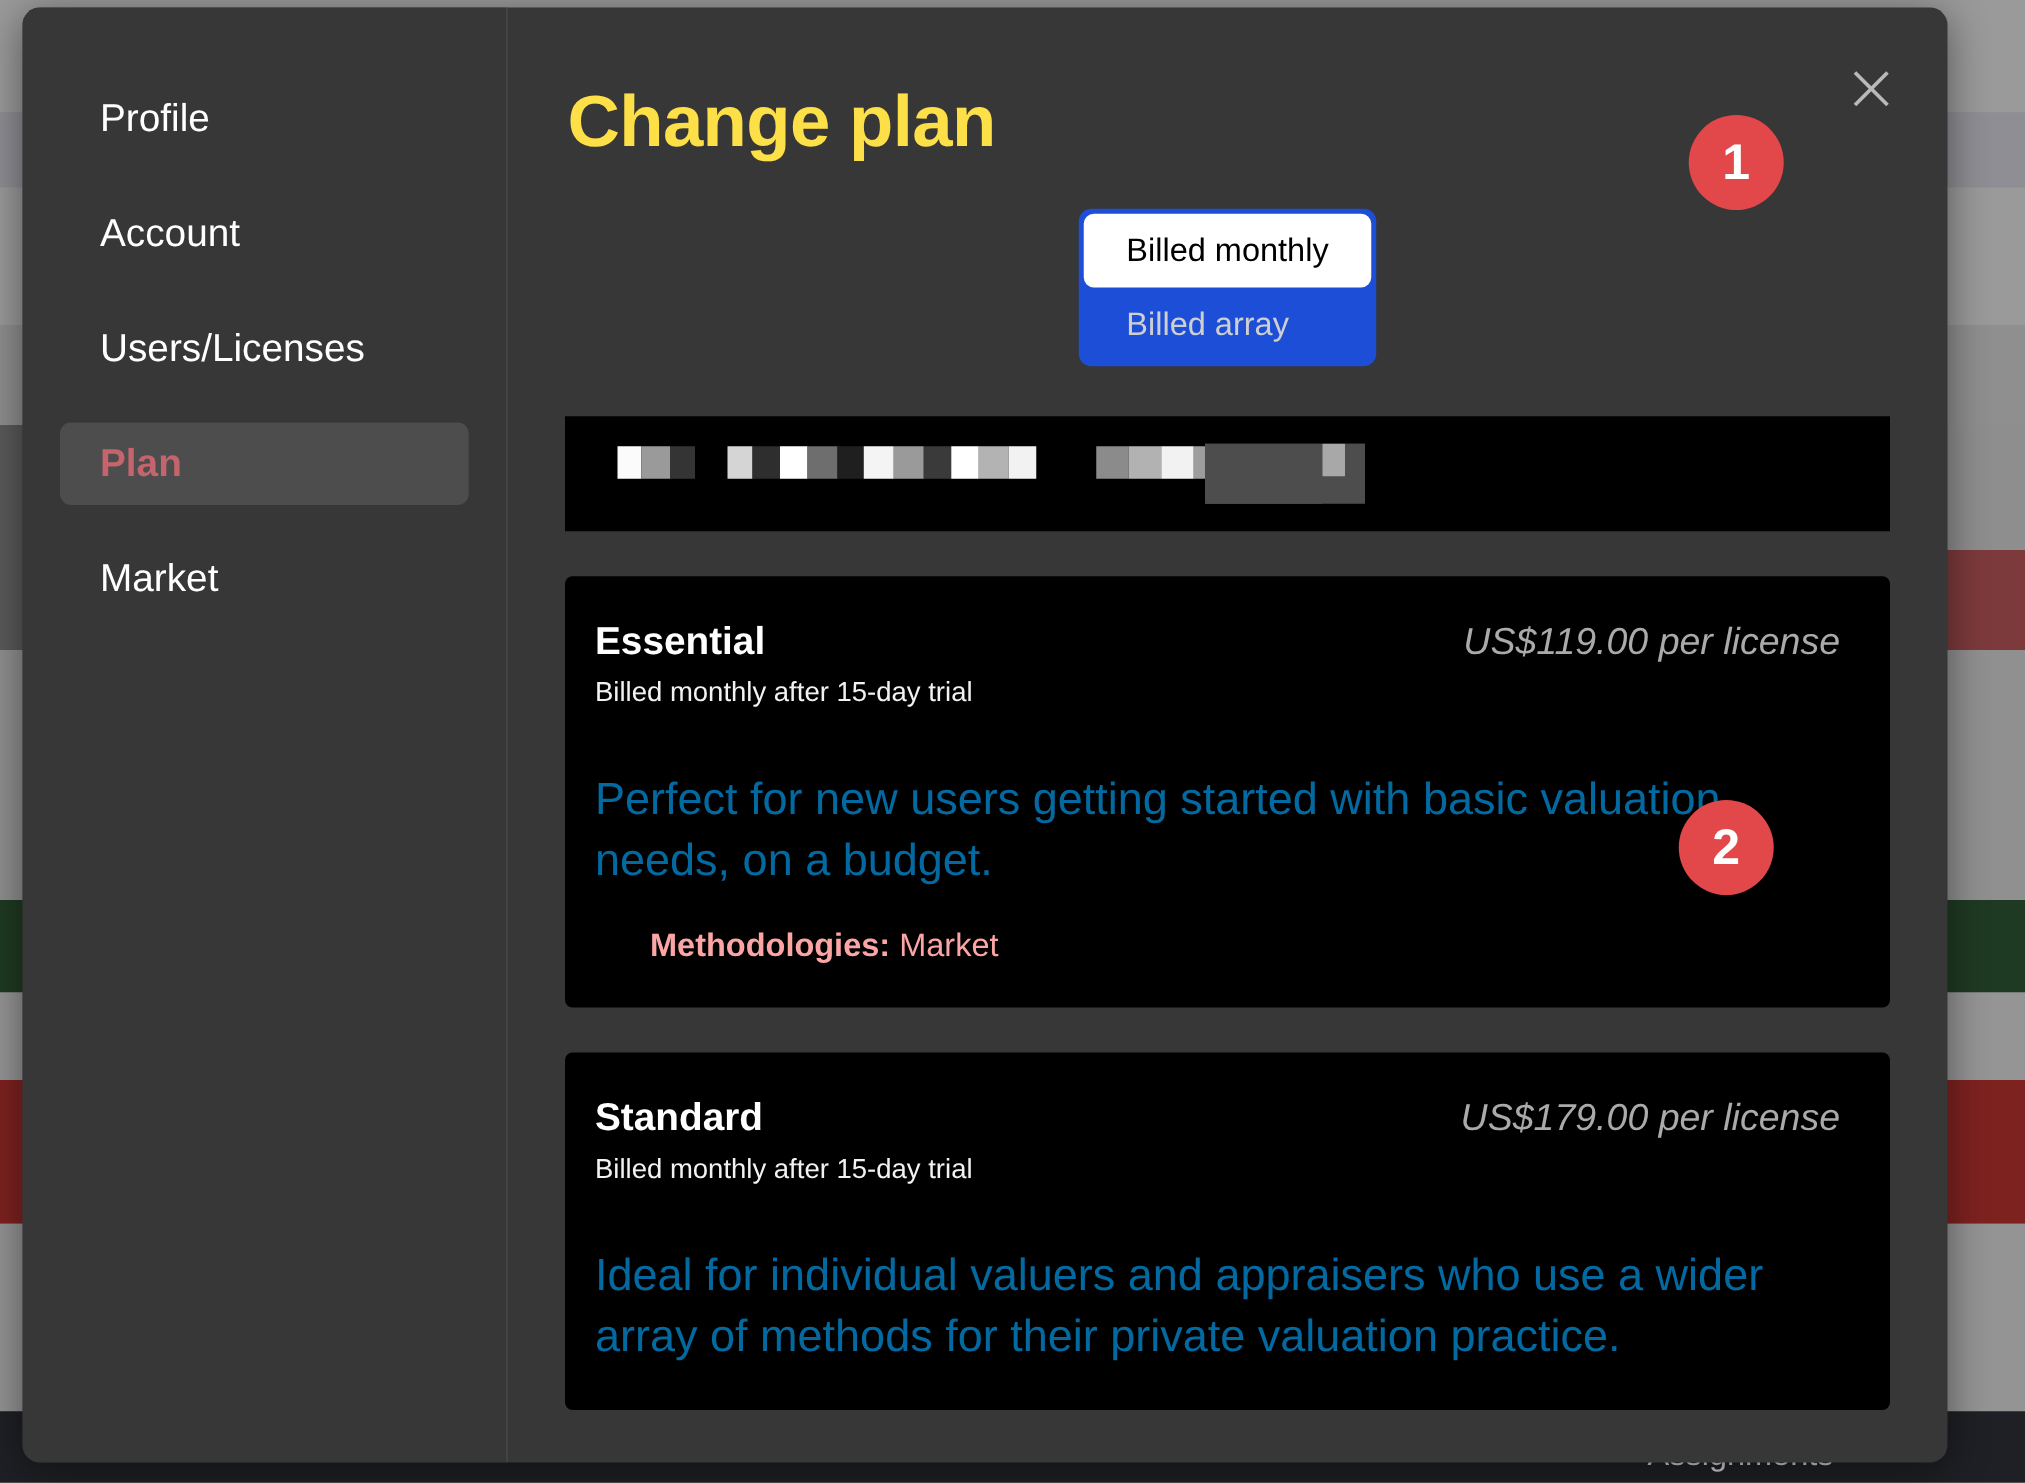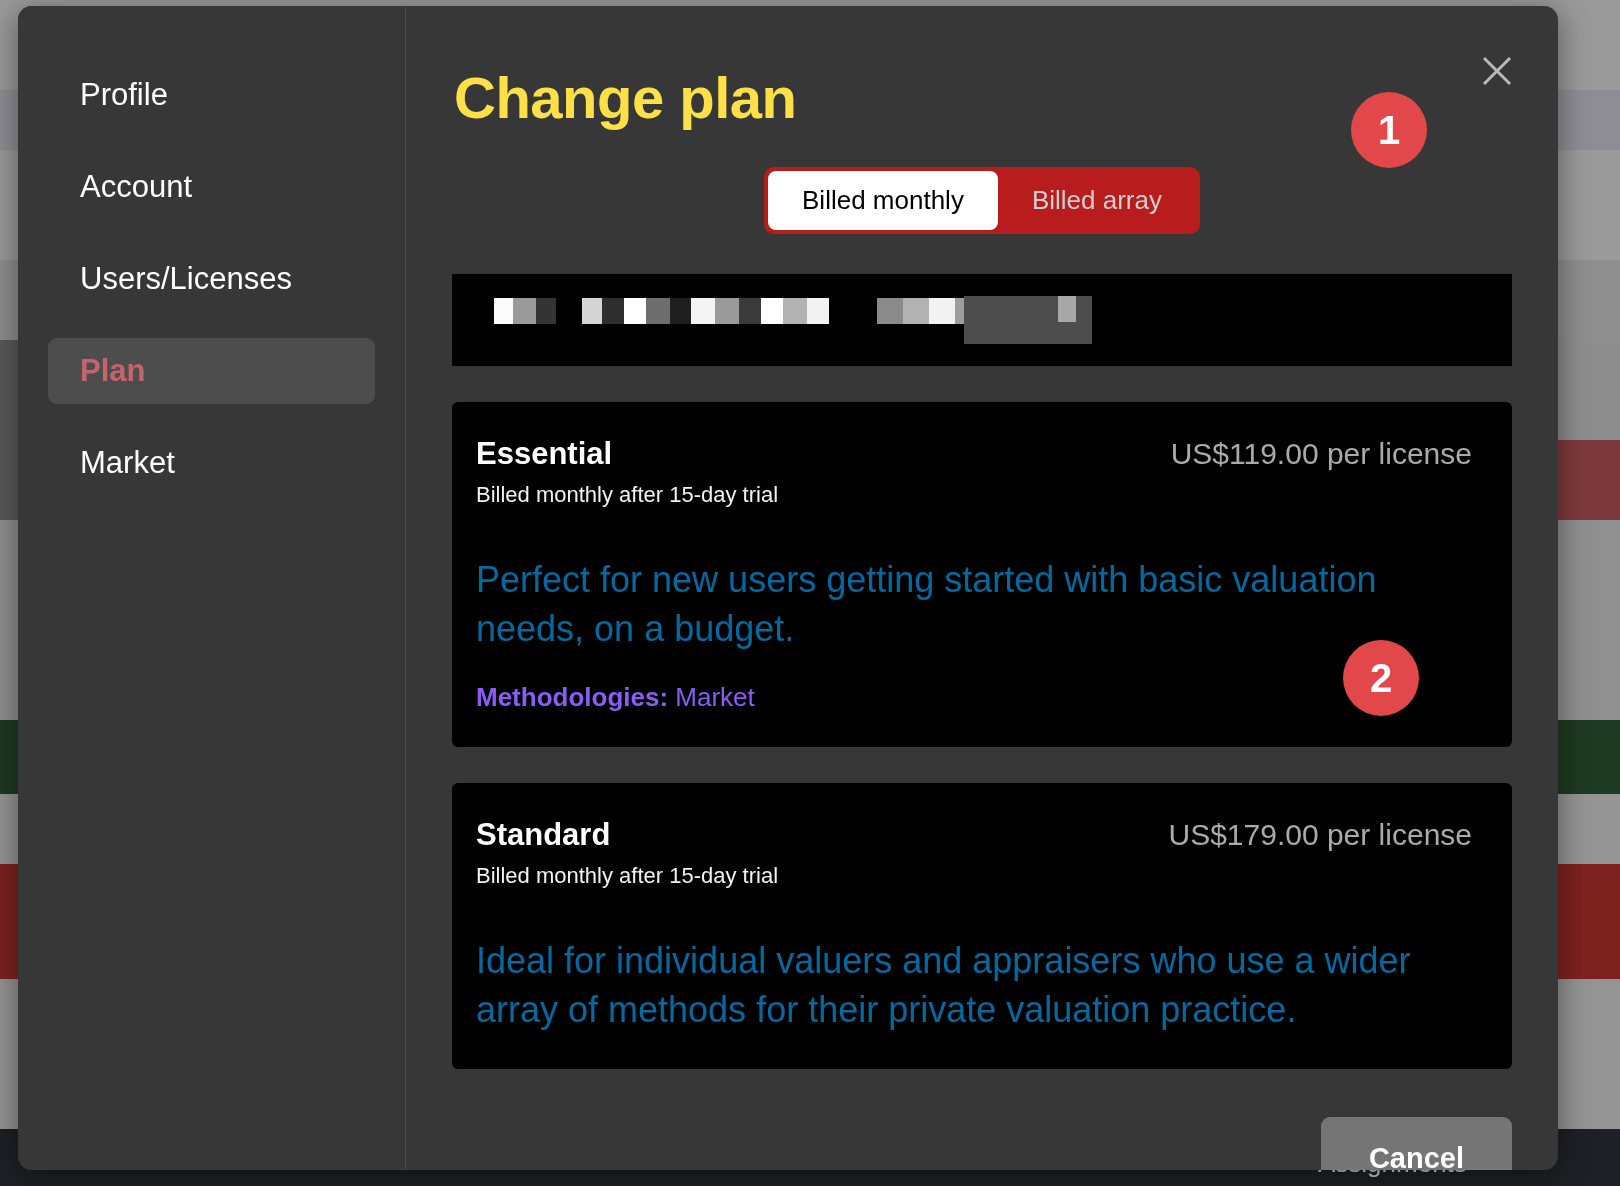--- a/index.html
+++ b/index.html
@@ -104,23 +104,24 @@
   }
 
   
   #toggle-wrap {
     display: flex;
     justify-content: center;
     margin-top: 36px;
   }
   #toggle {
     display: flex;
-    background: #b91c1c;
+    background: #1d4ed8;
     border-radius: 10px;
     padding: 4px;
+    flex-direction: column;
   }
   .toggle-opt {
     font-size: 26px;
     padding: 14px 34px;
     border-radius: 8px;
     cursor: pointer;
     color: #cfcfcf;
   }
   .toggle-opt.selected {
     background: #ffffff;
@@ -165,37 +166,39 @@
     align-items: baseline;
   }
   .plan-name {
     color: #ffffff;
     font-size: 31px;
     font-weight: bold;
   }
   .plan-price {
     color: #aaaaaa;
     font-size: 30px;
+    font-style: italic;
   }
   .plan-sub {
     color: #f2f2f2;
     font-size: 22px;
     margin-top: 10px;
   }
   .plan-desc {
     color: #0369a1;
     font-size: 36px;
     line-height: 1.36;
     margin-top: 48px;
     max-width: 960px;
   }
   .plan-meth {
-    color: #8b5cf6;
+    color: #fca5a5;
     font-size: 26px;
     margin-top: 28px;
+    margin-left: 44px;
   }
   .plan-meth b { font-weight: bold; }
 
   
   #footer {
     display: flex;
     justify-content: flex-end;
     margin-top: 48px;
   }
   #cancel-btn {

